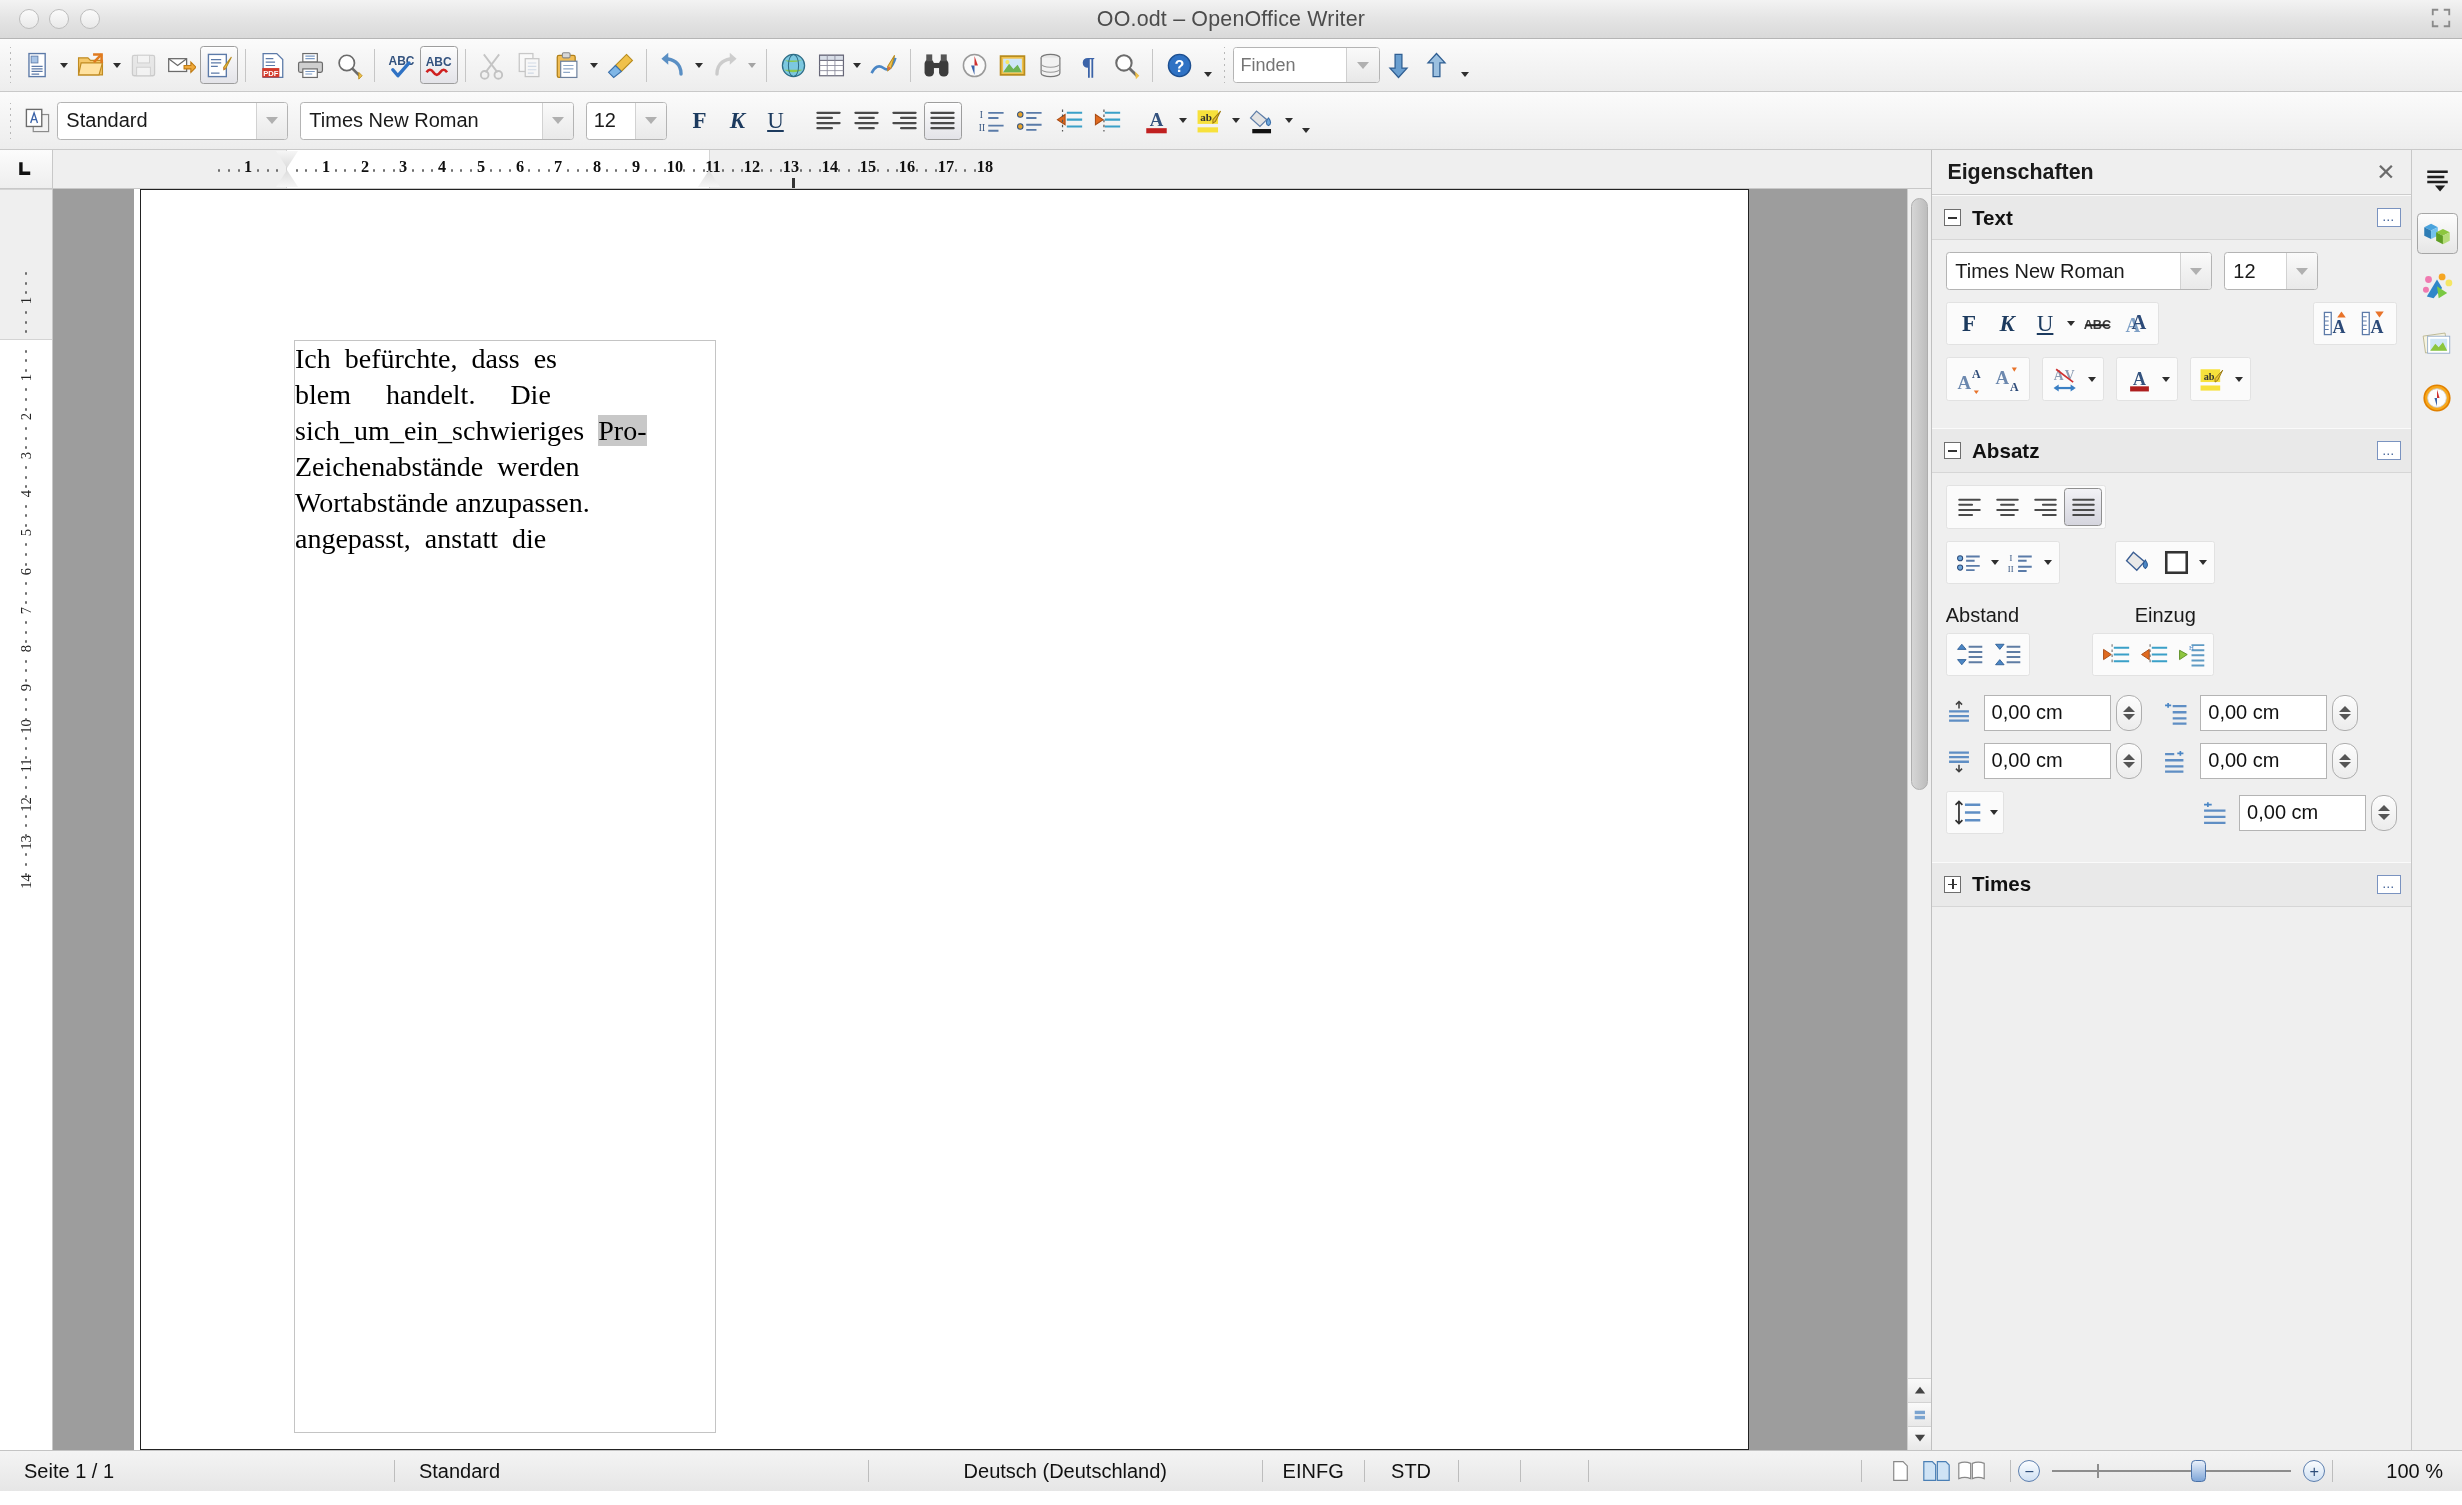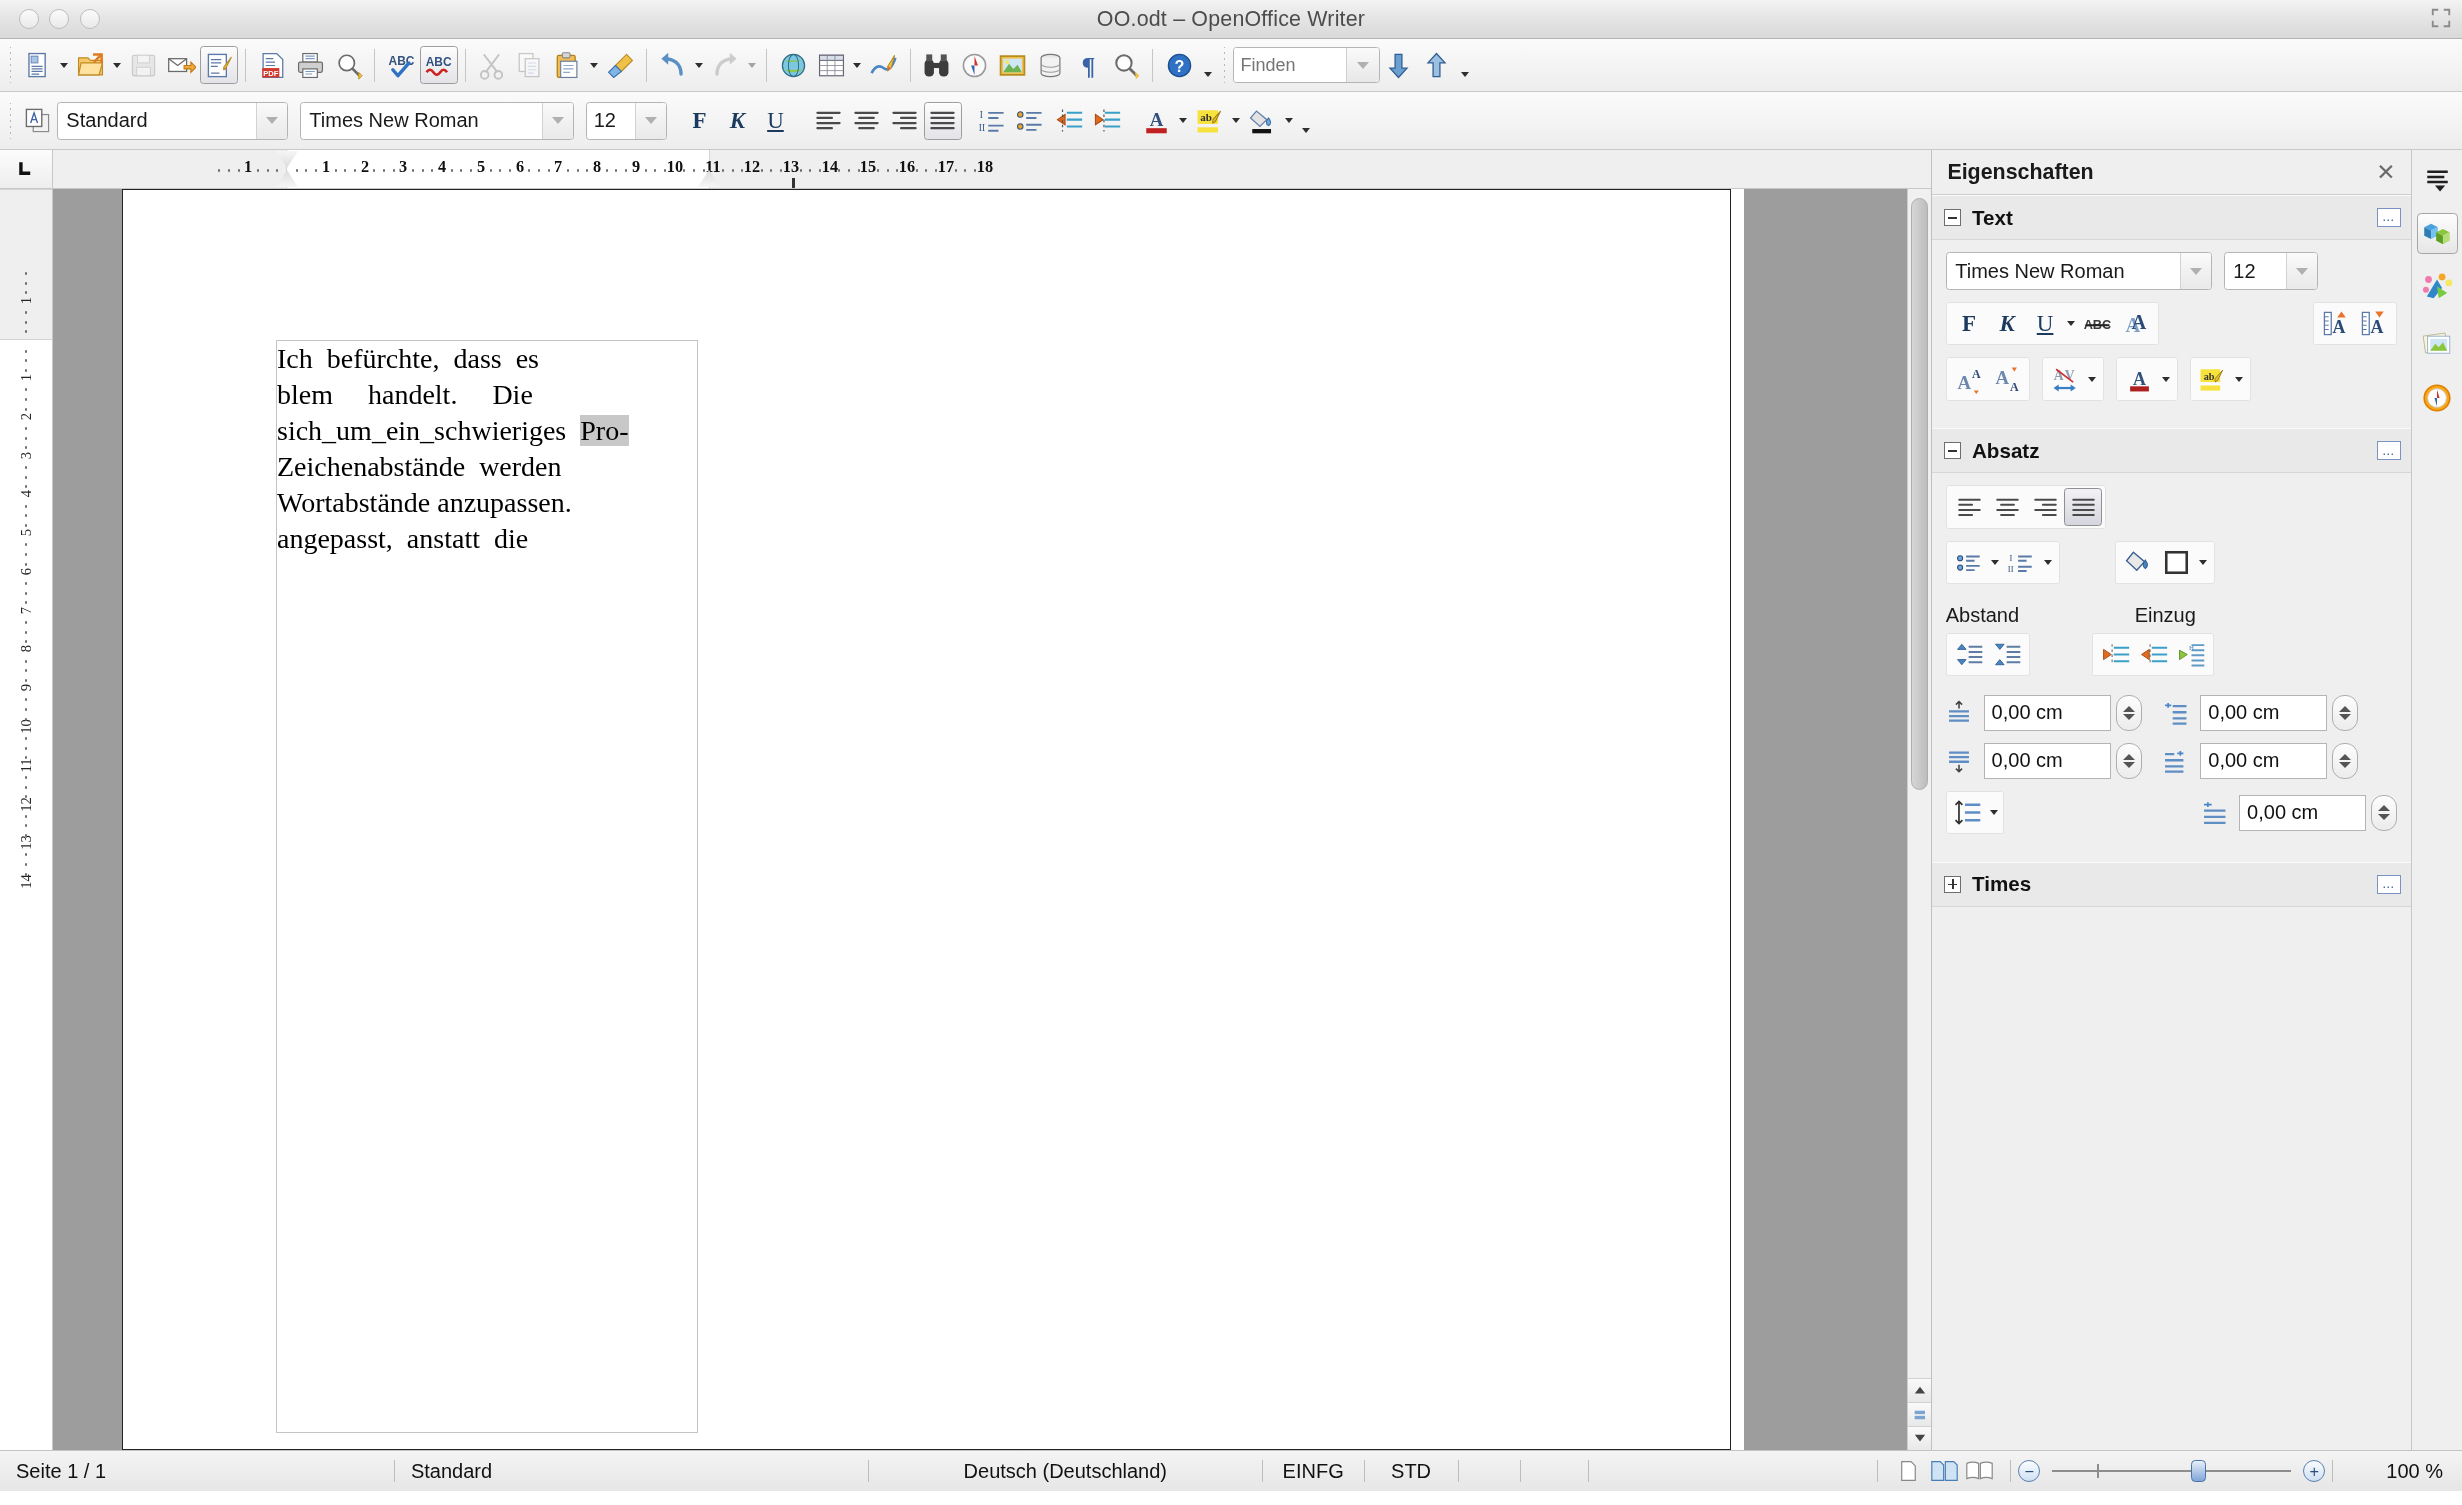--- a/index.html
+++ b/index.html
@@ -213,21 +213,21 @@
   #sbtabs .tb{ width:41px;height:41px; display:flex;align-items:center;justify-content:center;
     border:0.9px solid transparent; border-radius:4.3px;}
   #sbtabs .tb.active{ background:linear-gradient(to bottom,#fdfdfd,#e6e6e6); border:0.9px solid #a6a6a6;}
 
   
   #statusbar{
     height:41px; display:flex; align-items:center;
     background:linear-gradient(to bottom,#f4f4f4,#e6e6e6);
     border-top:0.9px solid #c4c4c4; font-size:20px; color:#111;
   }
-  .sb-cell{ display:flex;align-items:center; height:100%; padding:0 16px;}
+  .sb-cell{ display:flex;align-items:center; height:100%; padding:0 24px;}
   .sb-div{ width:0.9px;height:22px;background:#bdbdbd;}
   .zoomslider{ display:flex; align-items:center; gap:0; padding:0 6.9px;}
   .zs-line{ width:146px; height:2.6px; background:#8d8d8d; position:relative;}
   .zs-tick{ position:absolute; top:-6px; width:1.7px;height:14.6px;background:#8d8d8d;}
   .zs-knob{ width:15.4px;height:22px; background:linear-gradient(to bottom,#e9f0fa,#7fa6d8);
     border:0.9px solid #4b72a8; border-radius:4.3px; margin:0 -7.7px; z-index:2;}
   .circbtn{ width:22px;height:22px;border-radius:50%;border:0.9px solid #5d7fae;
     background:linear-gradient(to bottom,#fbfdff,#cfe0f3); display:flex;align-items:center;
     justify-content:center; color:#2d4d7a; font-size:16.3px; line-height:1;}
   .viewbtn{ width:29px;height:26px; display:flex;align-items:center;justify-content:center;}
@@ -913,21 +913,21 @@
         <div class="indent-top" style="left: 234px;"></div>
         <div class="indent-bot" style="left: 234px;"></div>
         <div class="indent-bot" style="left: 656px;"></div>
         <div class="tabmark" style="left: 740px;"></div>
       </div>
 
     <div id="canvaswrap">
       <div id="canvas">
         <div id="pagegray-l"></div>
         <div id="pagegray-r" style="left: 1691px; right: 0px;"></div>
-        <div id="page" style="left: 69px; width: 1609px;">
+        <div id="page" style="left: 87px; width: 1609px;">
           <div id="textframe" style="left: 153px; top: 150px; width: 422px; height: 1093px;">
             <div id="doctext">
                 <span class="l">Ich  befürchte,  dass  es</span>
                 <span class="l">blem     handelt.     Die</span>
                 <span class="l">sich_um_ein_schwieriges  <span class="sel">Pro-</span></span>
                 <span class="l">Zeichenabstände  werden</span>
                 <span class="l">Wortabstände anzupassen.</span>
                 <span class="l">angepasst,  anstatt  die</span>
               </div>
           </div>

